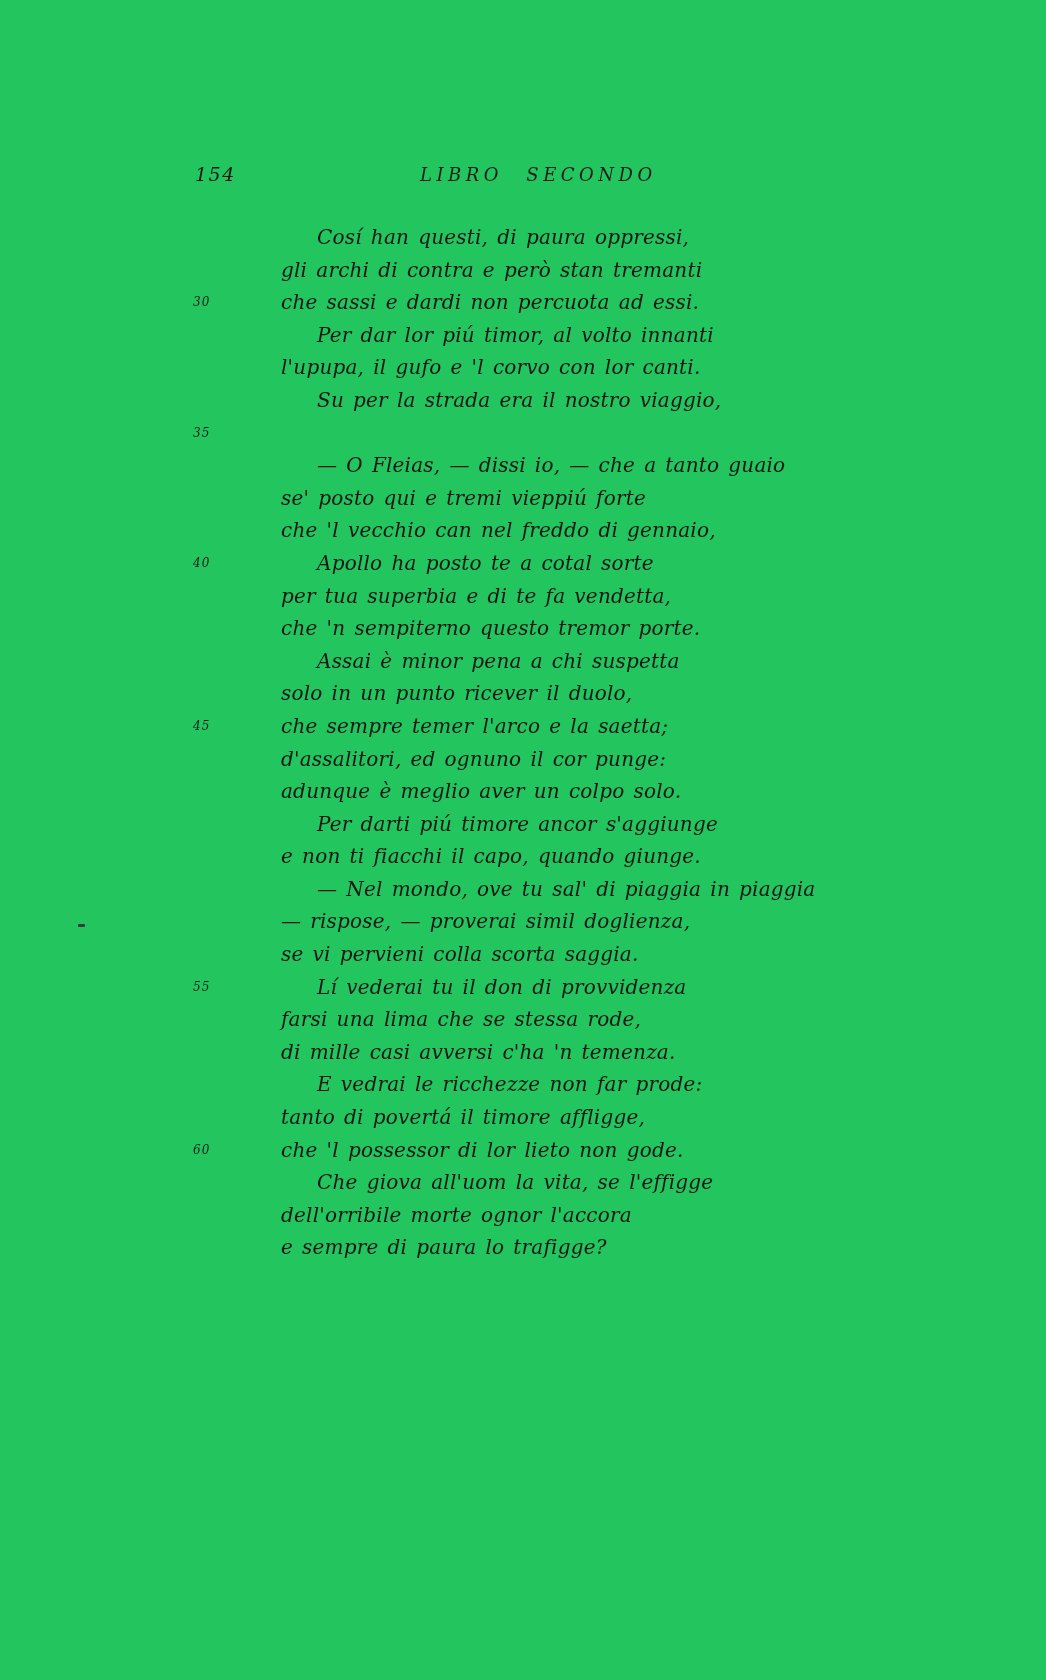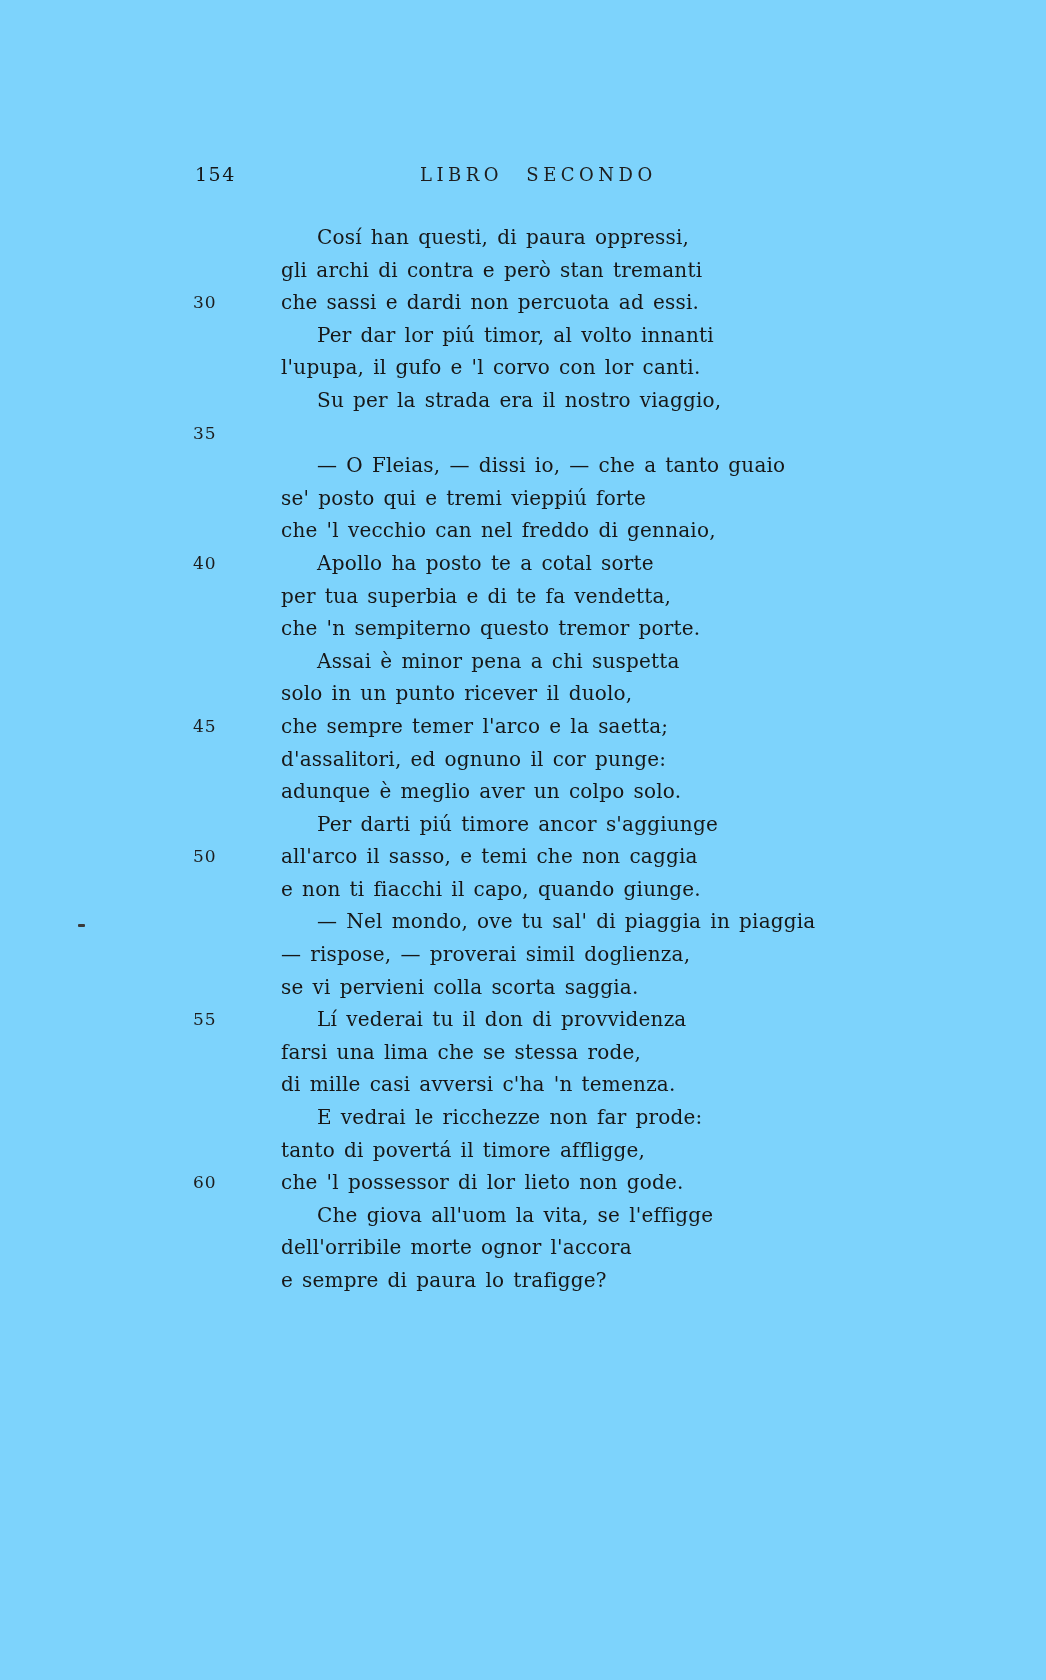--- a/index.html
+++ b/index.html
@@ -11,21 +11,22 @@
     height: 1680px;
     position: relative;
     background: #fdfdfc;
     color: #1b1b1b;
     font-family: "DejaVu Serif", serif;
     overflow: hidden;
   }
   .page {
     position: absolute;
     inset: 0;
-    background: #7dd3fc;
+    background: #22c55e;
+    font-style: italic;
   }
   .page-number {
     position: absolute;
     left: 195px;
     top: 163px;
     font-size: 19px;
     letter-spacing: 1.5px;
     color: #161616;
   }
   .running-header {
@@ -47,21 +48,21 @@
     position: relative;
     height: 32.6px;
     line-height: 32.6px;
     font-size: 20px;
     white-space: nowrap;
   }
   .line-num {
     position: absolute;
     left: 193px;
     top: 0;
-    font-size: 17px;
+    font-size: 12px;
     letter-spacing: 1px;
     color: #1d1d1d;
   }
   .line-text {
     display: inline-block;
     margin-left: 281px;
     word-spacing: 2.5px;
     letter-spacing: 0.2px;
     color: #171717;
   }
@@ -178,24 +179,20 @@
   <div class="poem-line">
     <span class="line-num"></span>
     <span class="line-text">adunque è meglio aver un colpo solo.</span>
   </div>
 
   <div class="poem-line indent">
     <span class="line-num"></span>
     <span class="line-text">Per darti piú timore ancor s'aggiunge</span>
   </div>
 
-  <div class="poem-line">
-    <span class="line-num">50</span>
-    <span class="line-text">all'arco il sasso, e temi che non caggia</span>
-  </div>
 
   <div class="poem-line">
     <span class="line-num"></span>
     <span class="line-text">e non ti fiacchi il capo, quando giunge.</span>
   </div>
 
   <div class="poem-line indent">
     <span class="line-num"></span>
     <span class="line-text">— Nel mondo, ove tu sal' di piaggia in piaggia</span>
   </div>

